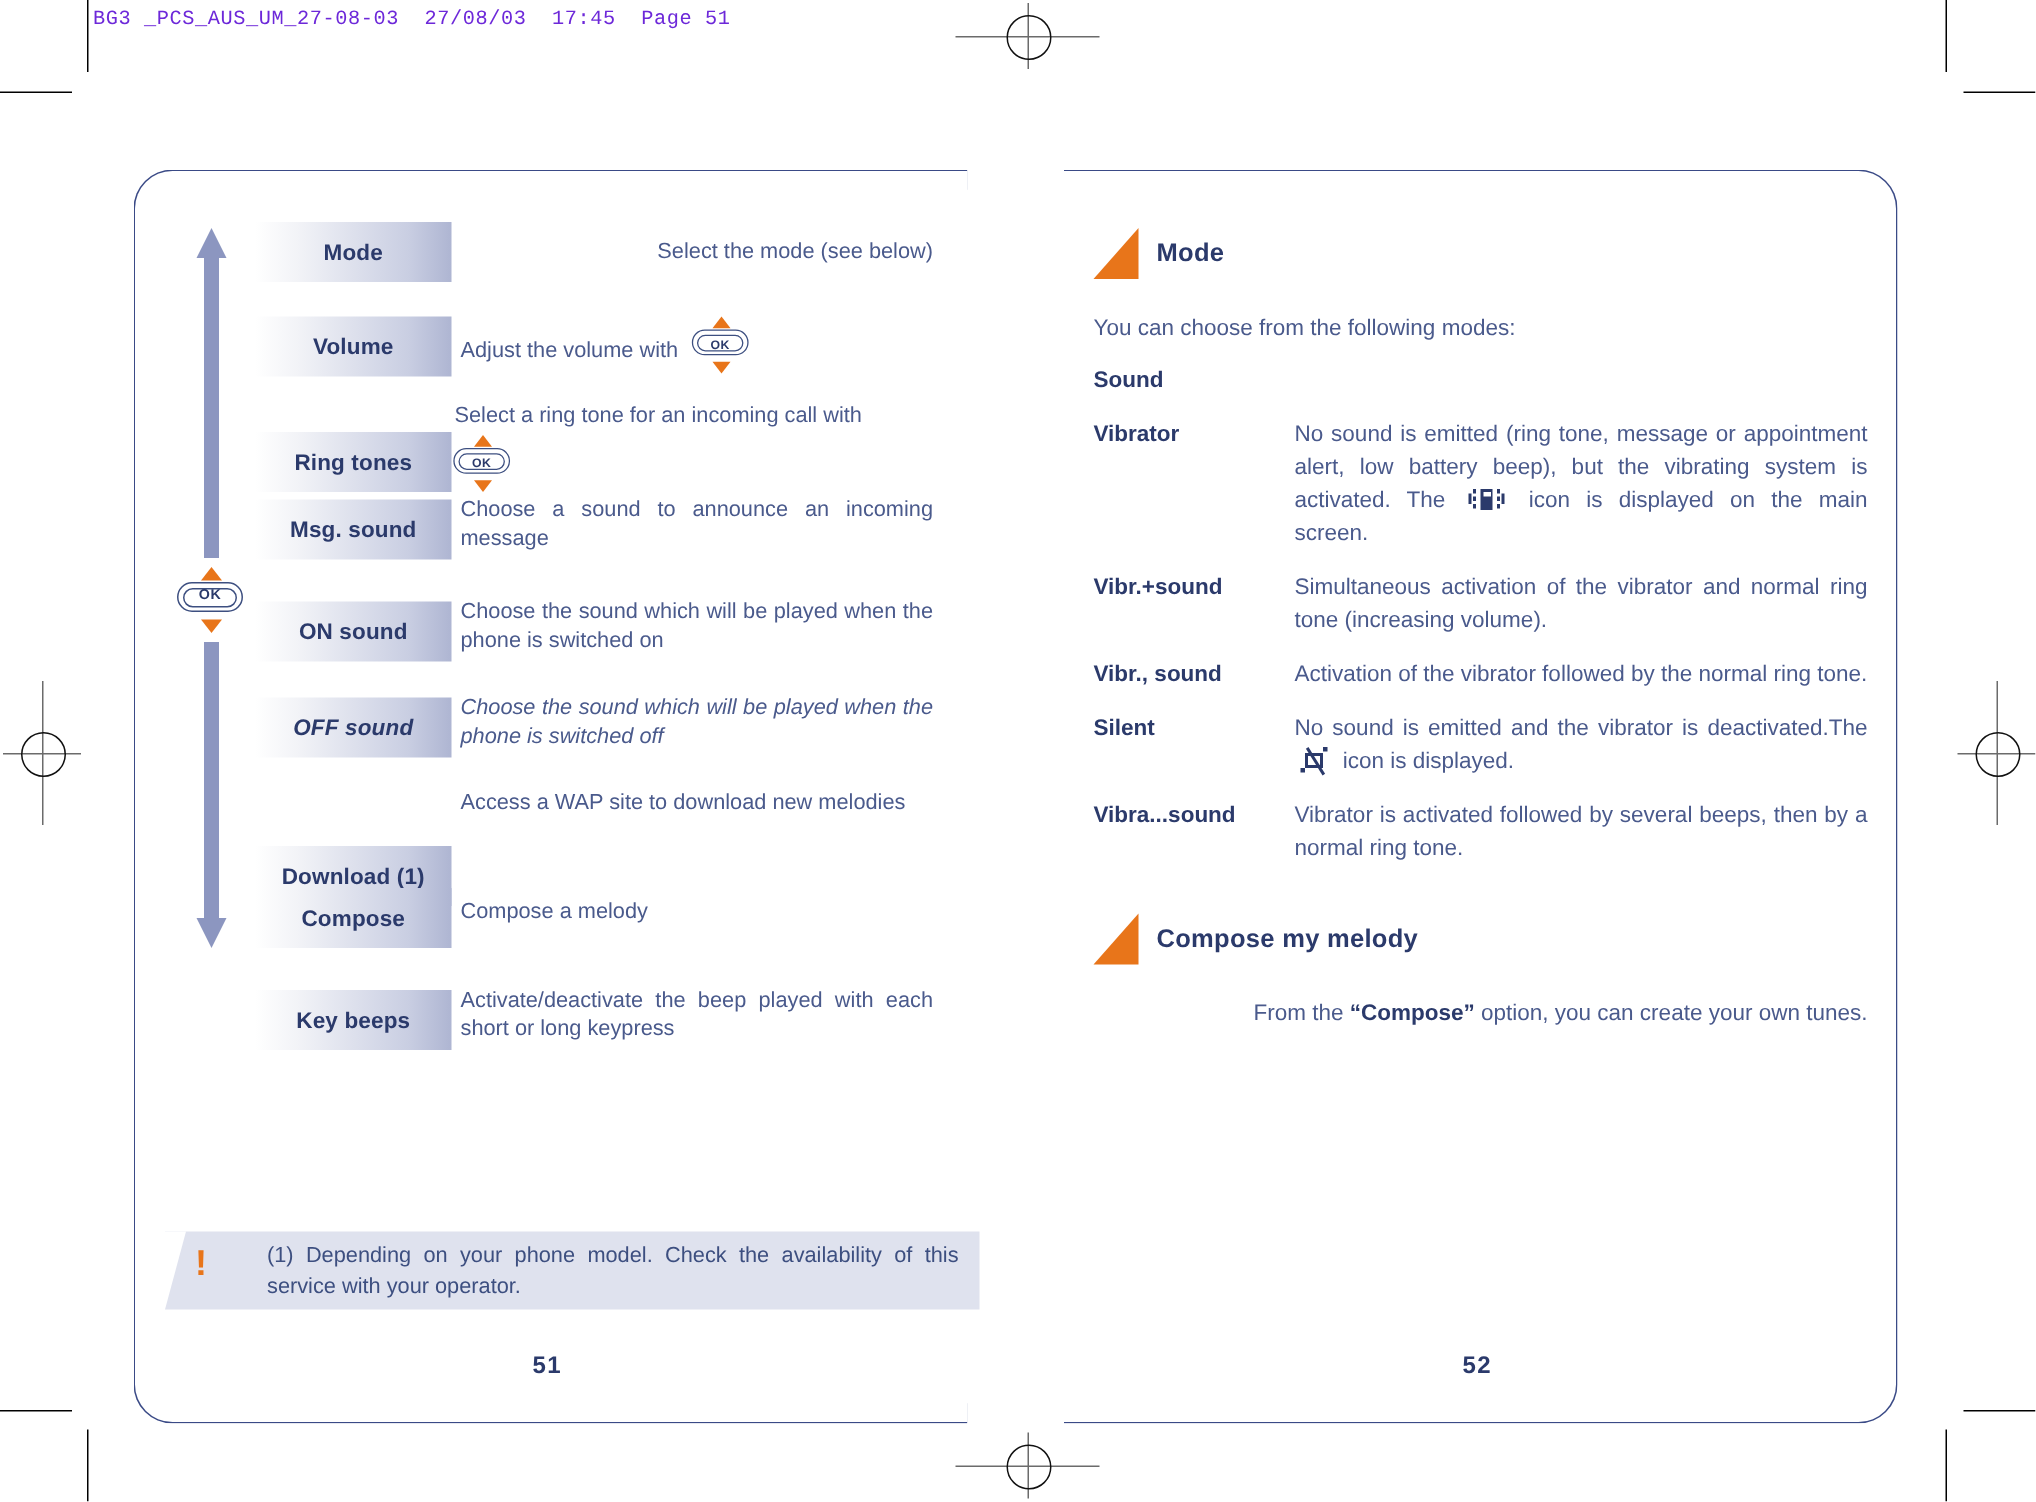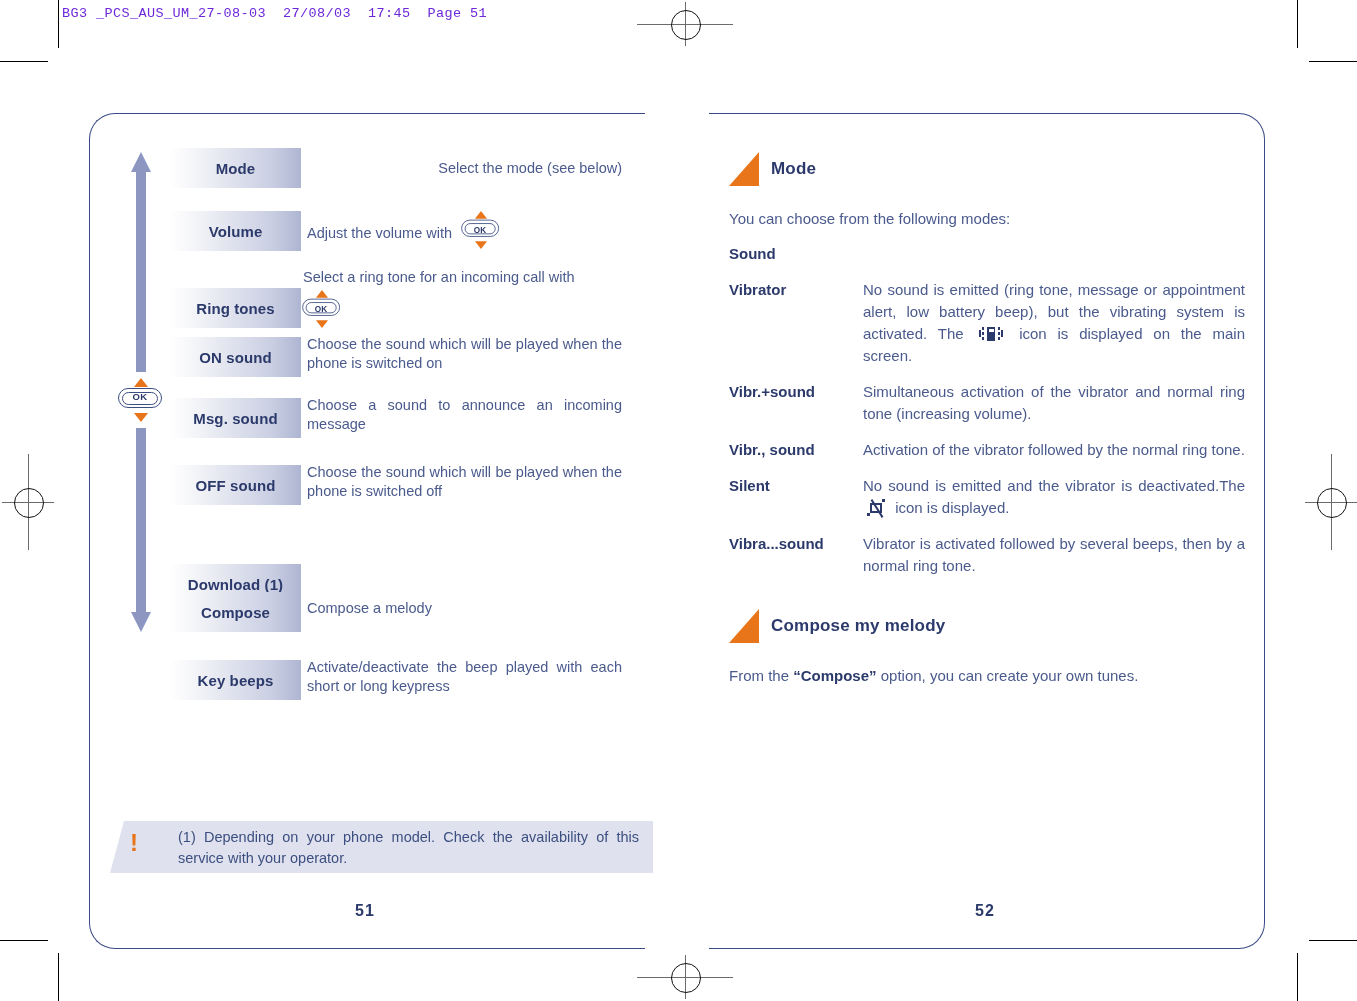--- a/index.html
+++ b/index.html
@@ -198,50 +198,53 @@
   <div class="mrow" style="height:54px;">
     <div class="mbtn" style="top:21px;text-align:center;">
       <span>Ring tones</span>
     </div>
     <div class="mdesc" style="text-align:left;padding-top:1px;min-height:0;margin-left:133px;">
       <span>Select a ring tone for an incoming call with </span><br>
       <span class="okkey inline" style="transform:scale(.86);vertical-align:-16px;margin-left:-4px;"><span class="tri t"></span><span class="oval"></span><span class="lbl">OK</span><span class="tri b"></span></span>
     </div>
   </div>
 
+  <div class="mrow" style="height:54px;">
+    <div class="mbtn" style="top:2px;">
+      <span>Msg. sound</span>
+    </div>
+    <div class="mdesc" style="padding-top:0;min-height:0;">
+      <span>Choose a sound to announce an incoming message</span>
+    </div>
+  </div>
+
   <div class="mrow" style="height:55px;">
     <div class="mbtn" style="top:6px;">
       <span>ON sound</span>
     </div>
     <div class="mdesc" style="padding-top:4px;min-height:0;">
       <span>Choose the sound which will be played when the phone is switched on</span>
     </div>
   </div>
 
-  <div class="mrow" style="height:54px;">
-    <div class="mbtn" style="top:2px;">
-      <span>Msg. sound</span>
-    </div>
-    <div class="mdesc" style="padding-top:0;min-height:0;">
-      <span>Choose a sound to announce an incoming message</span>
-    </div>
-  </div>
-
-  <div class="mrow" style="height:55px;">
+  <div class="mrow" style="height:55px;font-style:italic;">
     <div class="mbtn" style="top:5px;">
       <span>OFF sound</span>
     </div>
     <div class="mdesc" style="padding-top:3px;min-height:0;">
       <span>Choose the sound which will be played when the phone is switched off</span>
     </div>
   </div>
 
   <div class="mrow" style="height:52px;">
     <div class="mbtn" style="top:3px;margin-top:36px;">
       <span>Download (1)</span>
+    </div>
+    <div class="mdesc" style="padding-top:1px;min-height:0;">
+      <span>Access a WAP site to download new melodies</span>
     </div>
   </div>
 
   <div class="mrow" style="height:54px;">
     <div class="mbtn" style="top:5px;">
       <span>Compose</span>
     </div>
     <div class="mdesc" style="text-align:left;padding-top:12px;min-height:0;">
       <span>Compose a melody</span>
     </div>
@@ -316,19 +319,19 @@
     <div class="ddef">
       <span>Vibrator is activated followed by several beeps, then by a normal ring tone.</span>
     </div>
   </div>
 
   <div class="sect" style="margin-top:32px;">
     <div class="tri"></div>
     <h2>Compose my melody</h2>
   </div>
 
-  <div class="closing" style="margin-top:0;">
+  <div class="closing" style="margin-top:0;text-align:right;">
     <span>From the </span><b>“Compose”</b><span> option, you can create your own tunes.</span>
   </div>
 
 </div>
 
 <div class="pnum" style="left:975px;">52</div>
 
 </body></html>

